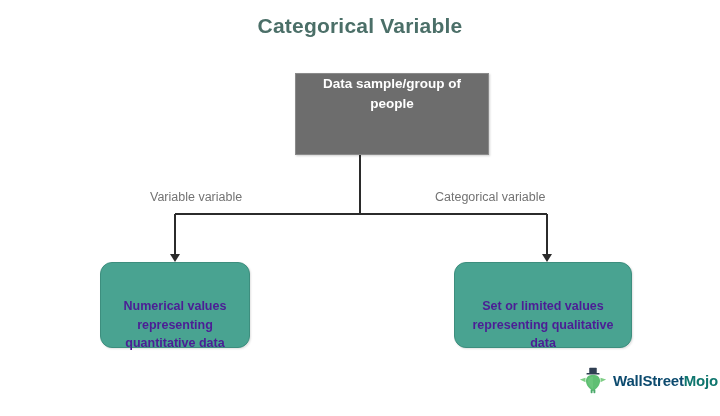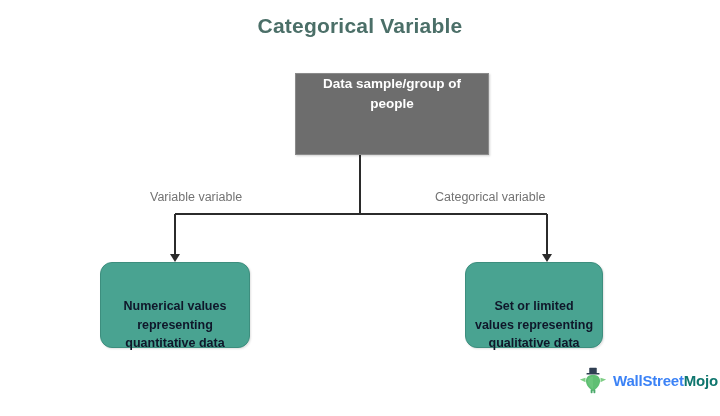--- a/index.html
+++ b/index.html
@@ -76,30 +76,30 @@
     background: #49a391;
     border: 1px solid #3d8e7e;
     border-radius: 12px;
     box-sizing: border-box;
     display: flex;
     align-items: center;
     justify-content: center;
     box-shadow: 1px 1px 2px rgba(0,0,0,0.12);
   }
   .leaf-node .node-text {
-    color: #0f172a;
+    color: #4c1d95;
     font-size: 12.5px;
     font-weight: bold;
     line-height: 1.5;
     text-align: center;
     padding: 0 8px;
     margin-top: 40px;
   }
   #leaf-node-left  { left: 100px; width: 150px; }
-  #leaf-node-right { left: 465px; width: 138px; }
+  #leaf-node-right { left: 454px; width: 178px; }
 
   
   .edge-label {
     position: absolute;
     font-size: 12.5px;
     color: #737373;
     white-space: nowrap;
   }
   #edge-label-left  { left: 150px; top: 190px; }
   #edge-label-right { left: 435px; top: 190px; }
@@ -116,21 +116,21 @@
     gap: 5px;
   }
   #logo-mark { width: 30px; height: 30px; flex: 0 0 auto; }
   #logo-wordmark {
     font-size: 15px;
     font-weight: bold;
     letter-spacing: -0.2px;
     line-height: 1;
     white-space: nowrap;
   }
-  #logo-word-primary   { color: #3b82f6; margin-top: 12px; }
+  #logo-word-primary   { color: #0c4a6e; margin-top: 12px; }
   #logo-word-secondary { color: #0f766e; }
 </style>
 </head>
 <body>
 
 <div id="diagram-root">
 
   <div id="page-title">Categorical Variable</div>
 
   <svg id="connector-layer" viewBox="0 0 720 416" xmlns="http://www.w3.org/2000/svg">

